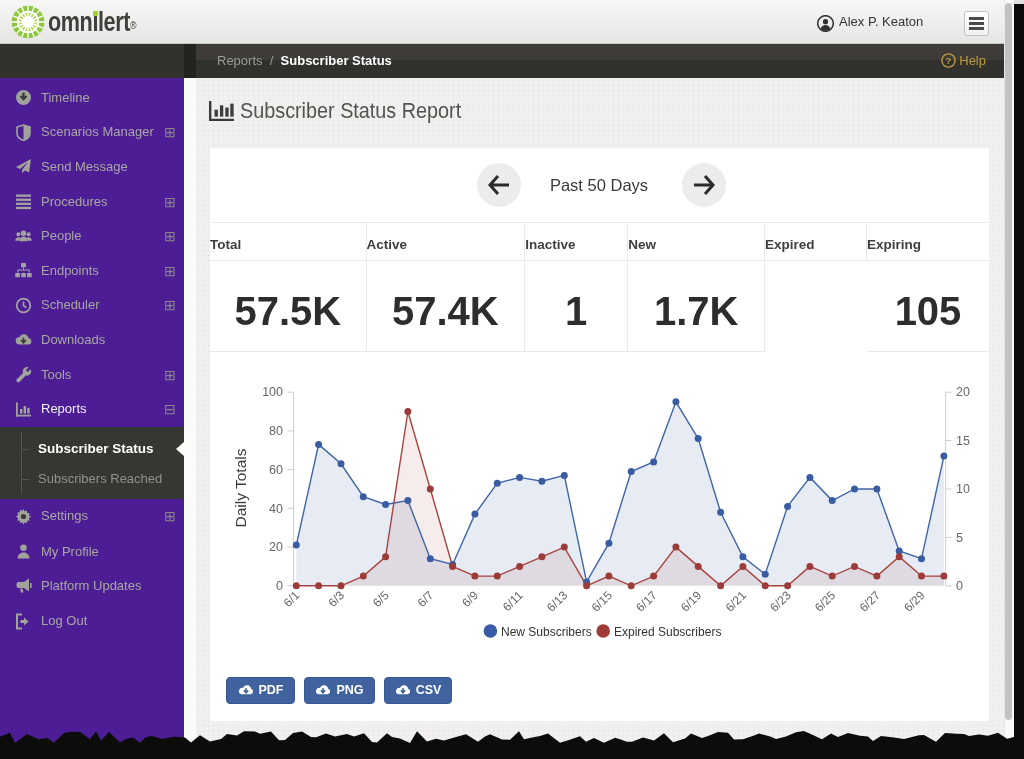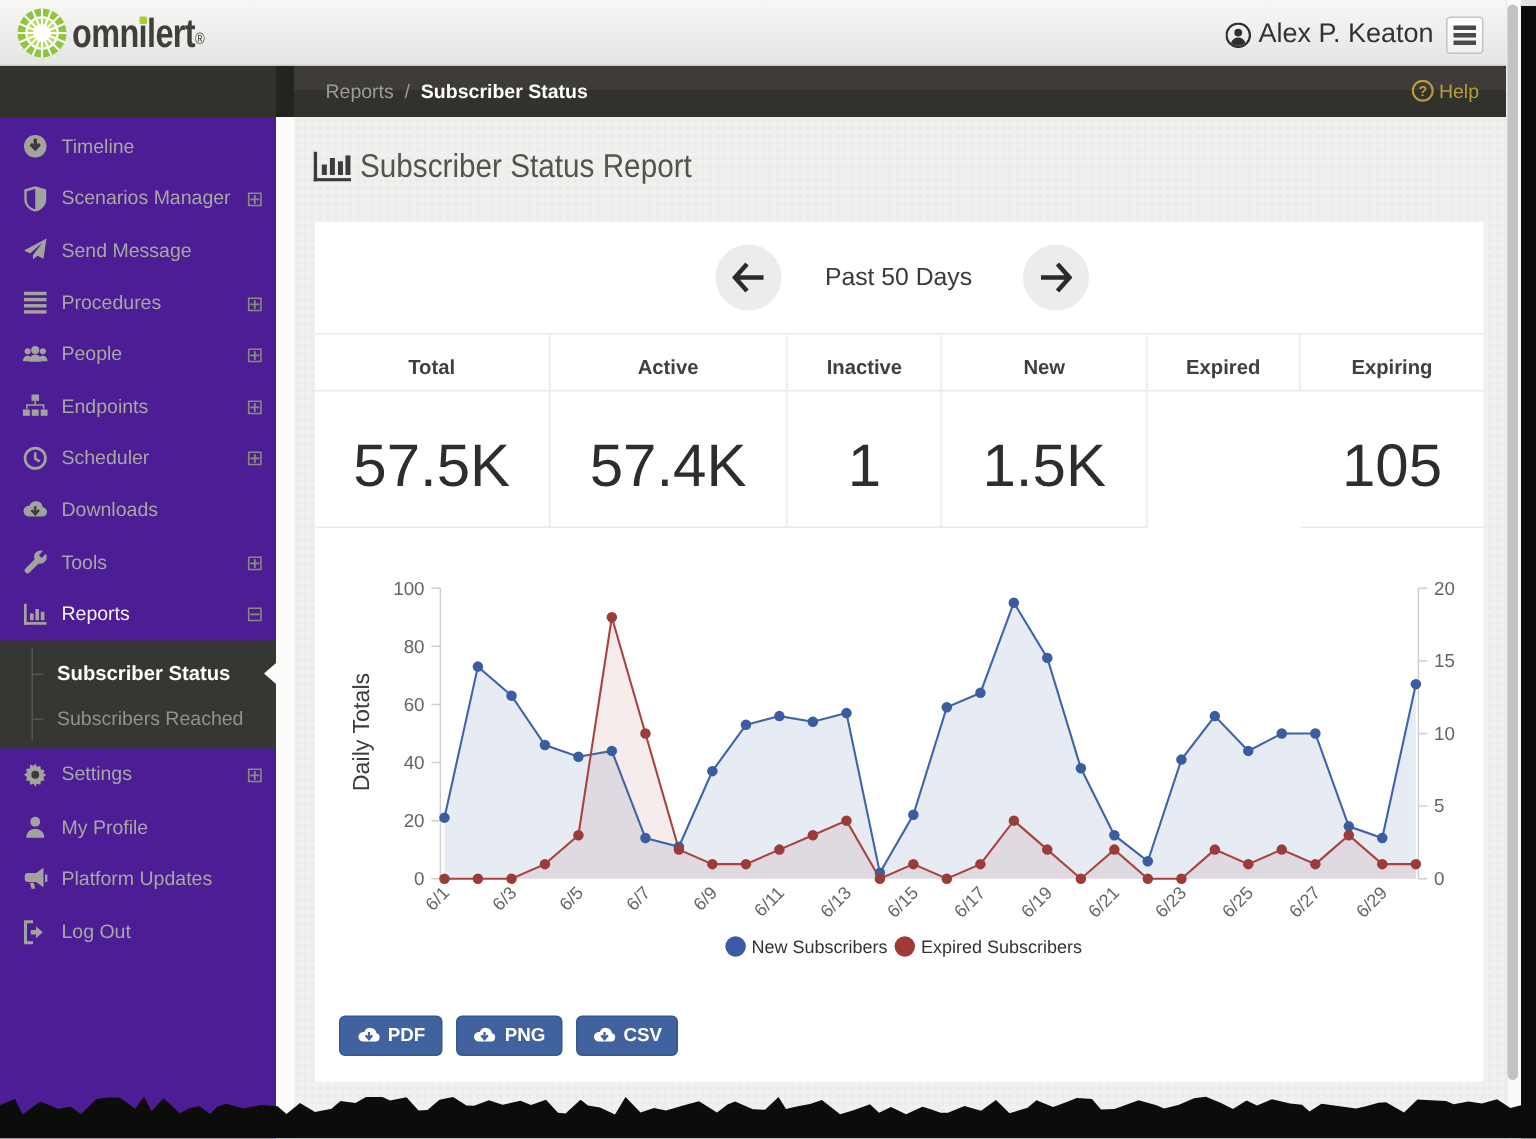--- a/index.html
+++ b/index.html
@@ -10,22 +10,22 @@
 .gutter{position:absolute;left:184px;top:78px;width:12px;height:681px;background:#fbfbf9}
 .content{position:absolute;left:196px;top:78px;width:808px;height:681px;background:#f1f0ee;background-image:radial-gradient(rgba(120,120,115,0.05) 1px,transparent 1.2px);background-size:5px 5px}
 .mi{position:absolute;left:0;width:184px;height:34.6px;line-height:34.6px;color:#a8a8a2;font-size:13px}
 .mic{position:absolute;left:15px;top:8.5px;width:17px;height:17px}
 .mic svg{display:block}
 .mtx{position:absolute;left:41px;white-space:nowrap}
 .exp{position:absolute;left:164px;color:#8a8a84;font-size:14px}
 .sub{position:absolute;left:0;top:349px;width:184px;height:72px;background:#363632}
 .panel{position:absolute;left:14px;top:70px;width:779px;height:573px;background:#fff}
 .circbtn{position:absolute;width:44px;height:44px;border-radius:50%;background:#ececea;top:15px}
-.th{position:absolute;top:74px;height:39px;border-top:1px solid #e9e9e7;border-bottom:1px solid #e9e9e7;font-size:13.5px;font-weight:bold;color:#3f3f3f;line-height:44px;text-align:center}
-.td{position:absolute;top:113px;height:91px;font-size:40px;font-weight:normal;color:#2d2d2d;line-height:100px;text-align:center;border-bottom:1px solid #e9e9e7}
+.th{position:absolute;top:74px;height:39px;border-top:1px solid #e9e9e7;border-bottom:1px solid #e9e9e7;font-size:13.5px;font-weight:bold;color:#3f3f3f;line-height:44px;}
+.td{position:absolute;top:113px;height:91px;font-size:40px;font-weight:bold;color:#2d2d2d;line-height:100px;text-align:center;border-bottom:1px solid #e9e9e7}
 .vline{border-right:1px solid #e9e9e7}
 .btn{position:absolute;top:529px;height:27px;background:#40629f;border:1px solid #39588f;border-radius:4px;color:#fff;font-size:12.5px;font-weight:bold;text-align:center;line-height:25px}
 .btn svg{vertical-align:-3px;margin-right:5px}
 .scrolltrack{position:absolute;left:1004px;top:0;width:10px;height:759px;background:#fafafa;border-left:1px solid #e8e8e8}
 .scrollthumb{position:absolute;left:1004.5px;top:3px;width:7px;height:717px;background:#c2c2c2;border-radius:4px}
 .blackright{position:absolute;left:1014px;top:4px;width:10px;height:755px;background:#0c0c0a}
 .trcorner{position:absolute;left:1014px;top:0;width:10px;height:4px;background:#e2e2e0}
 </style></head><body>
 
 <div class="header">
@@ -40,21 +40,21 @@
       <path d="M23.2 1.9 17 17M32 10.8 17 17M32.1 23.2 17 17M23.2 32.1 17 17M10.8 32.1 17 17M1.9 23.2 17 17M1.9 10.8 17 17M10.8 1.9 17 17"></path>
     </g>
   </svg>
   <div style="position:absolute;left:48px;top:0px;font-size:27px;font-weight:bold;color:#403f3b;letter-spacing:-0.5px;line-height:44px;transform:scaleX(0.8);transform-origin:left center">omnılert<span style="font-size:11px;font-weight:normal;vertical-align:2px">®</span></div>
   <div style="position:absolute;left:92.5px;top:10.5px;width:5.5px;height:5.5px;background:#a2d12f;border-radius:1px"></div>
   <svg width="17" height="17" viewBox="0 0 17 17" style="position:absolute;left:817px;top:15px">
     <circle cx="8.5" cy="8.5" r="7.8" fill="none" stroke="#2f2f2f" stroke-width="1.5"></circle>
     <circle cx="8.5" cy="6.7" r="2.6" fill="#2f2f2f"></circle>
     <path d="M3.6 13.7c.8-2.4 2.6-3.7 4.9-3.7s4.1 1.3 4.9 3.7a7.8 7.8 0 0 1-9.8 0Z" fill="#2f2f2f"></path>
   </svg>
-  <div style="position:absolute;left:839px;top:0;line-height:44px;font-size:18px;color:#333">Alex P. Keaton</div>
+  <div style="position:absolute;left:839px;top:0;line-height:44px;font-size:13px;color:#333">Alex P. Keaton</div>
   <div style="position:absolute;left:964px;top:11px;width:25px;height:25px;background:linear-gradient(#fff,#f1f1f1);border:1px solid #c3c3c3;border-radius:3px">
     <div style="position:absolute;left:4px;top:5px;width:15px;height:2.6px;background:#4a4a4a"></div>
     <div style="position:absolute;left:4px;top:10.2px;width:15px;height:2.6px;background:#4a4a4a"></div>
     <div style="position:absolute;left:4px;top:15.4px;width:15px;height:2.6px;background:#4a4a4a"></div>
   </div>
 </div>
 
 <div class="crumbrow"></div>
 <div class="crumbshadow"></div>
 <div class="crumb">
@@ -258,21 +258,21 @@
 
     <div class="th vline" style="left:0;width:156.6px">Total</div>
     <div class="th vline" style="left:315.2px;width:103.1px">Inactive</div>
     <div class="th vline" style="left:156.6px;width:158.6px">Active</div>
     <div class="th vline" style="left:418.3px;width:136.7px">New</div>
     <div class="th vline" style="left:555px;width:102px">Expired</div>
     <div class="th" style="left:657px;width:122px">Expiring</div>
     <div class="td vline" style="left:0;width:156.6px">57.5K</div>
     <div class="td vline" style="left:156.6px;width:158.6px">57.4K</div>
     <div class="td vline" style="left:315.2px;width:103.1px">1</div>
-    <div class="td vline" style="left:418.3px;width:136.7px">1.5K</div>
+    <div class="td vline" style="left:418.3px;width:136.7px">1.7K</div>
     <div class="td" style="left:657px;width:122px">105</div>
 
     <svg width="779" height="295" viewBox="0 0 779 295" style="position:absolute;left:0;top:212px">
 <path d="M86.3,225.8 L86.3,185.1 L108.6,84.4 L131.0,103.8 L153.3,136.7 L175.6,144.5 L197.9,140.6 L220.3,198.7 L242.6,204.5 L264.9,154.1 L287.3,123.2 L309.6,117.4 L331.9,121.2 L354.3,115.4 L376.6,221.9 L398.9,183.2 L421.2,111.5 L443.6,101.9 L465.9,41.8 L488.2,78.6 L510.6,152.2 L532.9,196.8 L555.2,214.2 L577.6,146.4 L599.9,117.4 L622.2,140.6 L644.5,129.0 L666.9,129.0 L689.2,190.9 L711.5,198.7 L733.9,96.1 L733.9,225.8 Z" fill="rgba(64,100,168,0.13)"></path>
 <path d="M86.3,225.8 L86.3,225.8 L108.6,225.8 L131.0,225.8 L153.3,216.1 L175.6,196.8 L197.9,51.5 L220.3,129.0 L242.6,206.4 L264.9,216.1 L287.3,216.1 L309.6,206.4 L331.9,196.8 L354.3,187.1 L376.6,225.8 L398.9,216.1 L421.2,225.8 L443.6,216.1 L465.9,187.1 L488.2,206.4 L510.6,225.8 L532.9,206.4 L555.2,225.8 L577.6,225.8 L599.9,206.4 L622.2,216.1 L644.5,206.4 L666.9,216.1 L689.2,196.8 L711.5,216.1 L733.9,216.1 L733.9,225.8 Z" fill="rgba(168,68,63,0.10)"></path>
 <path d="M83.6,32.1 V225.8" stroke="#cfcfcf" fill="none"></path>
         <path d="M735.6,32.1 V225.8" stroke="#cfcfcf" fill="none"></path>
         <line x1="77.6" y1="225.8" x2="83.6" y2="225.8" stroke="#cfcfcf"></line>
         <text x="73" y="230.0" text-anchor="end" font-size="12.5" fill="#666">0</text>
         <line x1="77.6" y1="187.1" x2="83.6" y2="187.1" stroke="#cfcfcf"></line>

